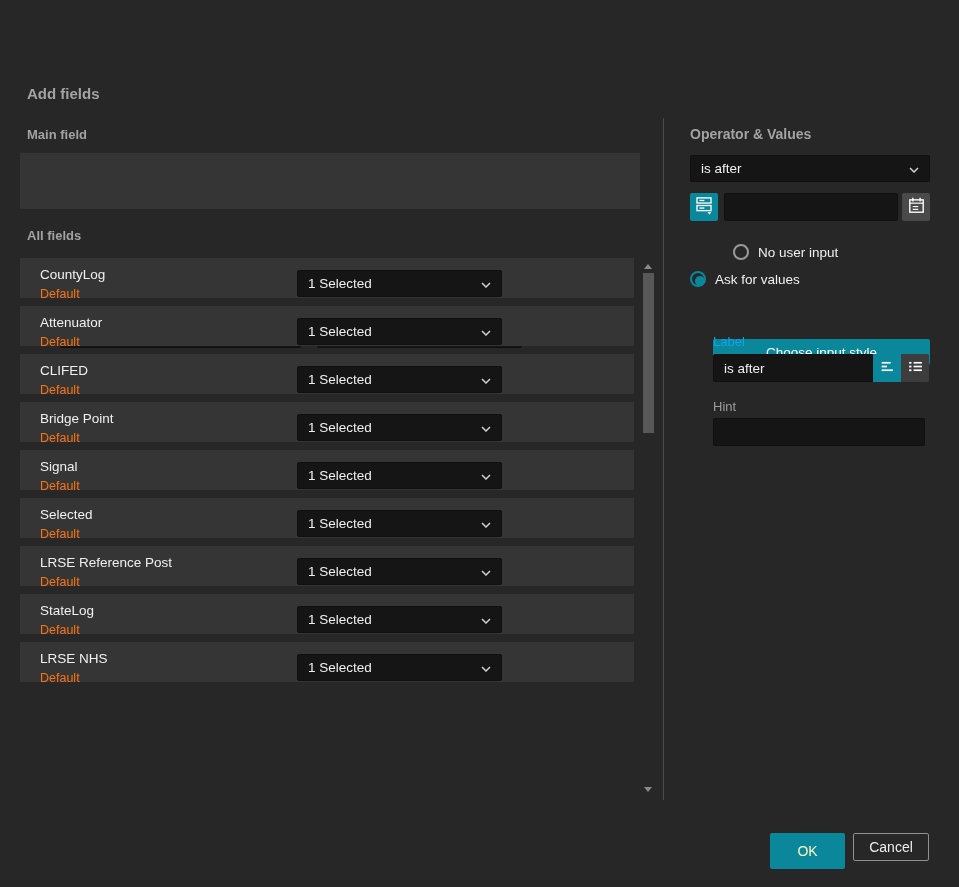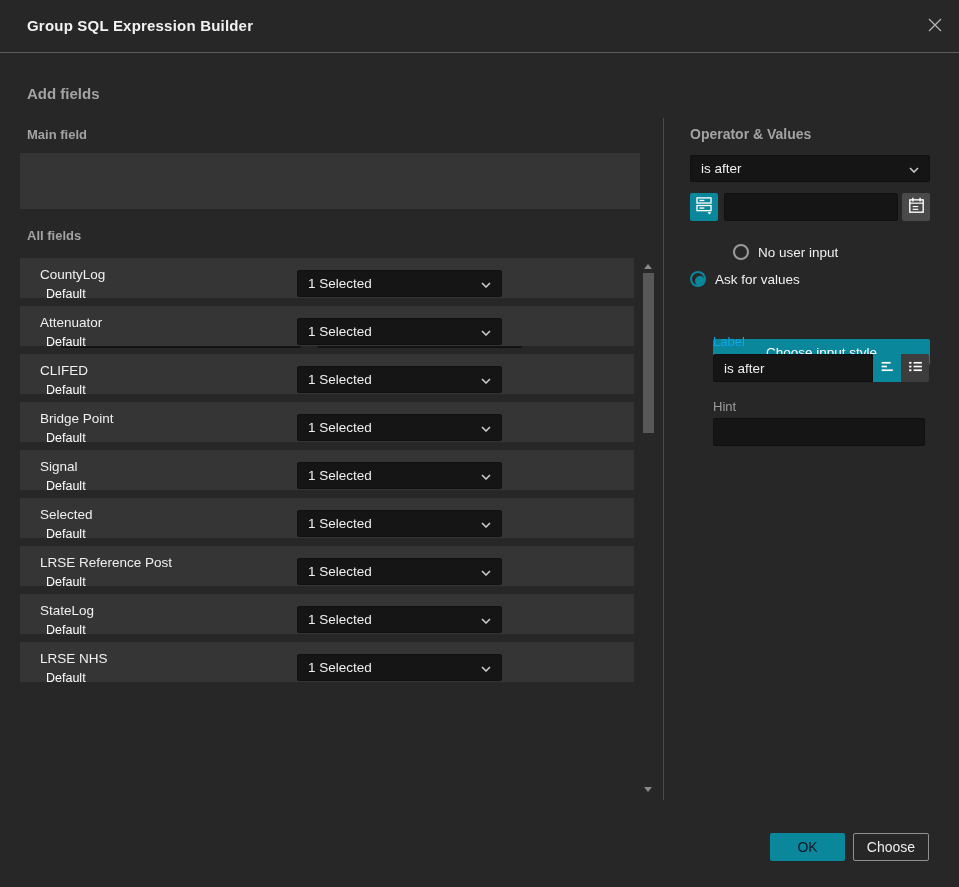--- a/index.html
+++ b/index.html
@@ -29,21 +29,21 @@
         background:#151515; border:1px solid #101010; border-radius:2px;
         color:#f0f0f0; font-size:13.5px; padding:0 10px; cursor:pointer; }
   .dd .chev { margin-left:auto; flex:0 0 auto; }
   .dd-field { left:40px;  top:168px; width:241px; height:27px; }
   .dd-date  { left:297px; top:168px; width:205px; height:27px; }
   .dd-date .cal { margin-right:9px; display:flex; }
   
   .list { position:absolute; left:20px; top:258px; width:614px; }
   .frow { position:relative; height:40px; background:#353535; margin-bottom:8px; }
   .frow .fname { position:absolute; left:20px; top:9px;  font-size:13.5px; color:#f0f0f0; }
-  .frow .fsub  { position:absolute; left:26px; top:29px; font-size:12.5px; color:#ffffff; }
+  .frow .fsub  { position:absolute; left:20px; top:29px; font-size:12.5px; color:#f97316; }
   .frow .dd    { left:277px; top:12px; width:205px; height:27px; }
   
   .sbar { position:absolute; left:641px; top:258px; width:15px; height:536px; cursor:pointer; }
   .sb-up, .sb-down { position:absolute; left:3px; width:0; height:0;
         border-left:4.5px solid transparent; border-right:4.5px solid transparent; }
   .sb-up   { top:6px;    border-bottom:5px solid #8a8a8a; }
   .sb-down { bottom:2px; border-top:5px solid #8a8a8a; }
   .sb-thumb { position:absolute; left:2px; top:15px; width:11px; height:160px; background:#585858; }
   
   .divider { position:absolute; left:663px; top:118px; width:1px; height:682px; background:#4b4b4b; }
@@ -75,42 +75,32 @@
                  background:#151515; border:1px solid #101010; border-radius:2px 0 0 2px;
                  color:#f0f0f0; font-size:13.5px; padding:0 10px;
                  font-family:"Liberation Sans", sans-serif; }
   .btn-align { left:873px; top:354px; background:var(--accent); border-radius:0; }
   .btn-list  { left:901px; top:354px; background:#3d3d3d; border-radius:0 2px 2px 0; }
   .hint-input { position:absolute; left:713px; top:418px; width:212px; height:28px;
                 background:#151515; border:1px solid #101010; border-radius:2px;
                 color:#f0f0f0; font-size:13.5px; padding:0 10px;
                 font-family:"Liberation Sans", sans-serif; }
   
-  .ok-btn { position:absolute; left:770px; top:833px; width:75px; height:28px;
-            background:var(--accent); border:none; border-radius:2px; color:#0f172a;
+  .ok-btn { position:absolute; left:770px; top:833px; width:75px; height:36px;
+            background:var(--accent); border:none; border-radius:2px; color:#fef9c3;
             font-size:14px; font-family:"Liberation Sans", sans-serif; cursor:pointer; }
   .cancel-btn { position:absolute; left:853px; top:833px; width:76px; height:28px;
             background:transparent; border:1px solid #909090; border-radius:2px;
             color:#ededed; font-size:14px; font-family:"Liberation Sans", sans-serif; cursor:pointer; }
 </style>
 </head>
 <body>
 
 <div class="dialog">
 
-  <div class="titlebar">
-    <div class="title">Group SQL Expression Builder</div>
-    <div class="close-btn">
-      <span>
-        <svg width="18" height="18" viewBox="0 0 18 18">
-            <path d="M3 3l12 12M15 3L3 15" stroke="#b4b4b4" stroke-width="1.3" fill="none"></path>
-          </svg>
-      </span>
-    </div>
-  </div>
 
   <div class="sec-label add-heading">Add fields</div>
   <div class="sec-label mainfield-lbl">Main field</div>
 
   <div class="main-panel">
     <div class="dd dd-field">
       <span>CountyLog | Default</span>
       <span class="chev">
         <svg width="10" height="6" viewBox="0 0 10 6">
             <path d="M1 1l4 4 4-4" fill="none" stroke="#cfcfcf" stroke-width="1.5"></path>
@@ -334,15 +324,15 @@
         <rect x="2" y="10.7" width="2.2" height="1.7" fill="#fff"></rect>
         <line x1="6.2" y1="11.5" x2="14" y2="11.5" stroke="#fff" stroke-width="1.6"></line>
       </svg>
     </span>
   </button>
 
   <div class="sec-label hint-lbl">Hint</div>
   <input class="hint-input" value="" style="">
 
   <button class="ok-btn">OK</button>
-  <button class="cancel-btn">Choose</button>
+  <button class="cancel-btn">Cancel</button>
 
 </div>
 
 </body></html>

